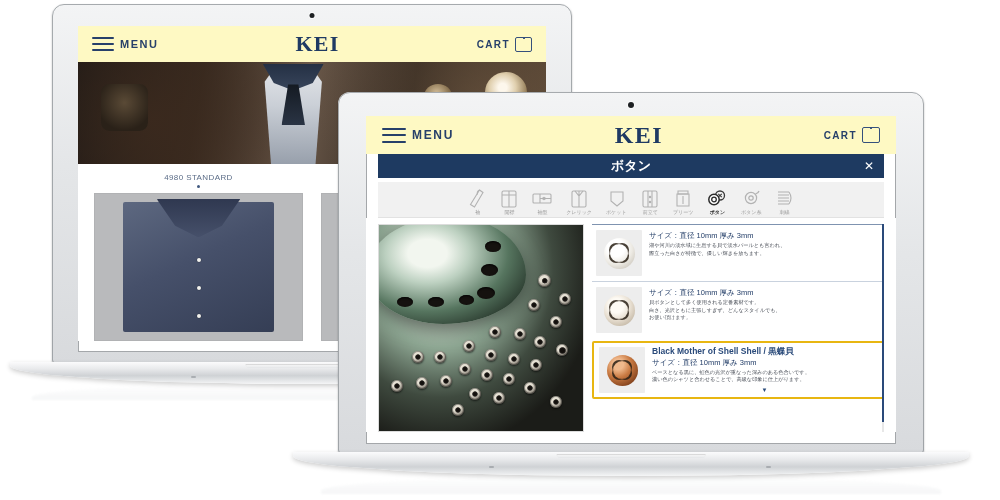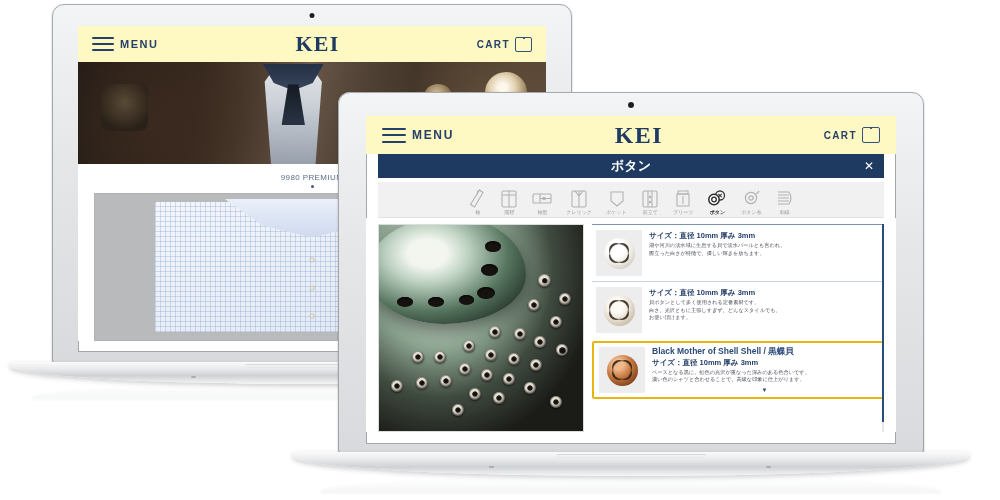--- a/index.html
+++ b/index.html
@@ -188,21 +188,21 @@
       -3px -3px 0 -2.0px rgba(40,30,20,.85),
        3px -3px 0 -2.0px rgba(40,30,20,.85),
       -3px  3px 0 -2.0px rgba(40,30,20,.85),
        3px  3px 0 -2.0px rgba(40,30,20,.85);
   }
   .swbtn.w{background:radial-gradient(circle at 38% 32%,#ffffff 0 30%,#ece9e2 58%,#b9b3a8 100%);}
   .swbtn.t{background:radial-gradient(circle at 40% 34%,#fdfaf4 0 26%,#e7ded0 52%,#c3b7a5 82%,#9b8e7c 100%);}
   .swbtn.b{background:radial-gradient(circle at 36% 30%,#f0b98c 0 18%,#c97a42 44%,#8d4a22 74%,#5a2d13 100%);}
   .txt{flex:1;min-width:0;}
   .t-name{color:#2a4a7a;font-weight:700;line-height:1.15;}
-  .t-size{color:#26406a;font-weight:700;line-height:1.2;}
+  .t-size{color:#26406a;font-weight:400;line-height:1.2;}
   .t-desc{color:#4a4f58;line-height:1.45;}
   .caret{color:#2a4a7a;text-align:center;line-height:1;}
   .vscroll{position:absolute;right:0;top:0;width:2px;background:#e7e7e7;}
   .vthumb{position:absolute;right:0;width:2px;background:#2a4a7a;}
 </style>
 </head>
 <body>
 
 <div class="stage">
 
@@ -233,20 +233,31 @@
       <div class="hero" style="height:102px;">
         <div class="s3 spool"></div>
         <div class="shirt"></div>
         <div class="collar"></div>
         <div class="tie"></div>
         <div class="s2 spool"></div>
         <div class="s1 spool"></div>
       </div>
 
       <div class="grid" style="padding:9px 16px 0;gap:18px;">
+        <div class="cell">
+          <div class="cell-lbl" style="font-size:8px;">4980 STANDARD</div>
+          <div class="dot" style="width:3px;height:3px;margin:3px 0 5px;"></div>
+          <div class="thumb dark" style="height:148px;">
+            <div class="fold"></div>
+            <div class="neck"></div>
+            <div class="btn" style="top:44%;"></div>
+            <div class="btn" style="top:63%;"></div>
+            <div class="btn" style="top:82%;"></div>
+          </div>
+        </div>
         <div class="cell">
           <div class="cell-lbl" style="font-size:8px;">9980 PREMIUM</div>
           <div class="dot" style="width:3px;height:3px;margin:3px 0 5px;"></div>
           <div class="thumb light" style="height:148px;">
             <div class="fold"></div>
             <div class="neck"></div>
             <div class="btn" style="top:44%;background:#e9e3c8;"></div>
             <div class="btn" style="top:63%;background:#e9e3c8;"></div>
             <div class="btn" style="top:82%;background:#e9e3c8;"></div>
           </div>

